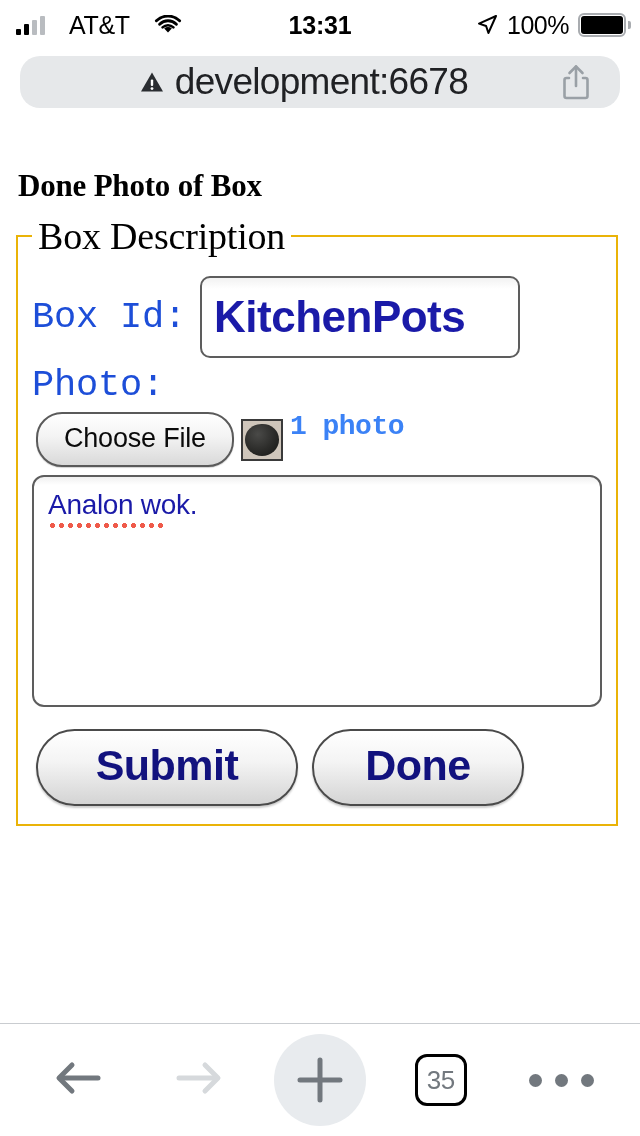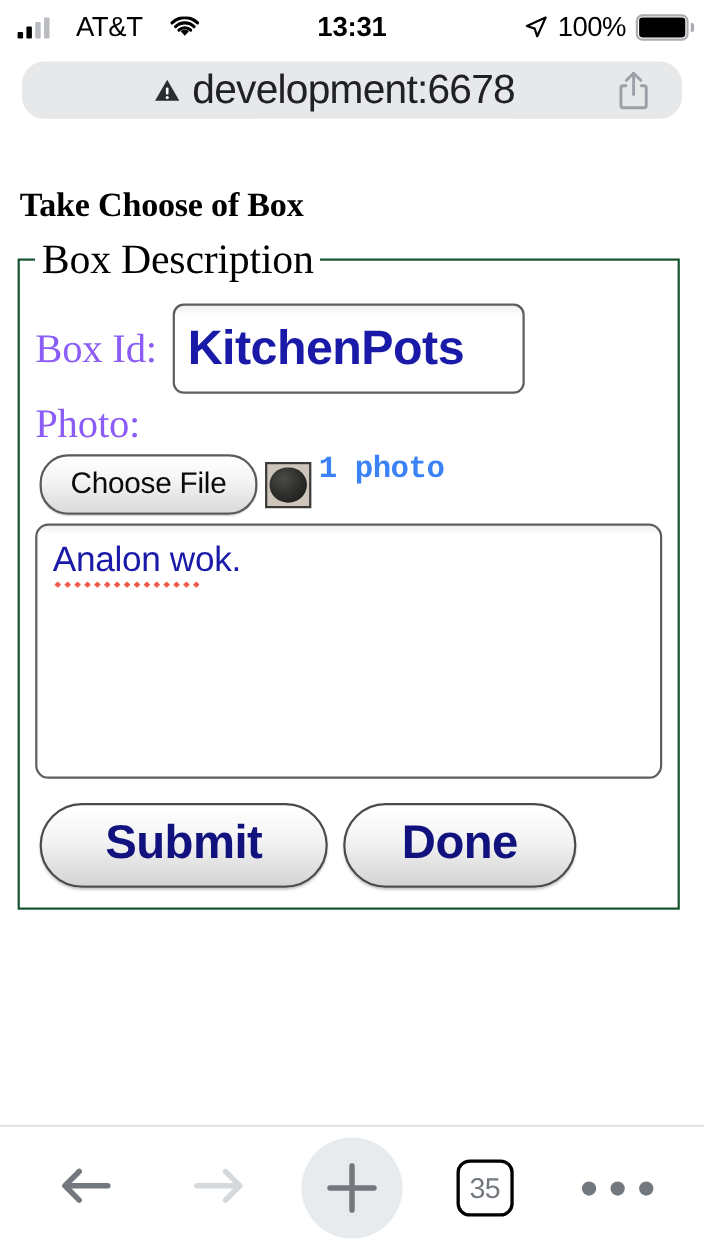--- a/index.html
+++ b/index.html
@@ -92,36 +92,36 @@
     background: #ffffff; overflow: hidden;
   }
   .page-title {
     margin: 0; padding: 20px 0 0 18px;
     font-family: "Liberation Serif", serif;
     font-size: 31px; font-weight: bold; color: #000;
     letter-spacing: -0.2px;
   }
   fieldset.box {
     margin: 10px 22px 0 16px;
-    border: 2px solid #14532d;
+    border: 2px solid #eab308;
     padding: 4px 14px 18px 14px;
     min-width: 0;
   }
   fieldset.box > legend {
     font-family: "Liberation Serif", serif;
     font-size: 38px; color: #000; padding: 0 6px;
     letter-spacing: -0.2px;
   }
   .row-boxid {
     display: flex; align-items: center; gap: 14px;
     margin-top: 14px;
   }
   .label-serif {
-    font-family: Liberation Serif, serif;
-    font-size: 37px; color: #8b5cf6; letter-spacing: -0.2px; white-space: nowrap;
+    font-family: Liberation Mono, monospace;
+    font-size: 37px; color: #1d4ed8; letter-spacing: -0.2px; white-space: nowrap;
   }
   .textfield {
     width: 320px; height: 82px;
     border: 2px solid #5d5d5d; border-radius: 10px;
     background: linear-gradient(#f2f2f2 0%, #ffffff 14%, #ffffff 100%);
     display: flex; align-items: center;
     padding: 0 12px; overflow: hidden;
   }
   .textfield .val {
     font-family: "Liberation Sans", sans-serif;
@@ -162,21 +162,21 @@
   .textarea {
     margin-top: 8px;
     width: 100%; height: 232px;
     border: 2px solid #5d5d5d; border-radius: 12px;
     background: linear-gradient(#f0f0f0 0%, #ffffff 8px, #ffffff 100%);
     padding: 12px 14px;
     overflow: hidden;
   }
   .ta-text {
     font-family: "Liberation Sans", sans-serif;
-    font-size: 32px; color: #1a1aa8; letter-spacing: -0.3px;
+    font-size: 28px; color: #1a1aa8; letter-spacing: -0.3px;
     display: inline-block; position: relative;
   }
   .spell-underline {
     position: absolute; left: 0; bottom: -7px; height: 5px; width: 78%;
     background-image: radial-gradient(circle, #ef5a4a 45%, transparent 46%);
     background-size: 9px 5px; background-repeat: repeat-x;
   }
   .btn-row { display: flex; gap: 14px; margin-top: 22px; padding-left: 4px; }
   .pill-btn {
     font-family: "Liberation Sans", sans-serif;
@@ -272,21 +272,21 @@
         <path d="M9 14 H6.5 a2 2 0 0 0 -2 2 V32 a2 2 0 0 0 2 2 H25.5 a2 2 0 0 0 2 -2 V16 a2 2 0 0 0 -2 -2 H23" fill="none" stroke="#9aa0a6" stroke-width="2.6" stroke-linecap="round"></path>
         <path d="M16 2.5 V22" fill="none" stroke="#9aa0a6" stroke-width="2.6" stroke-linecap="round"></path>
         <path d="M9.5 9 L16 2.5 L22.5 9" fill="none" stroke="#9aa0a6" stroke-width="2.6" stroke-linecap="round" stroke-linejoin="round"></path>
       </svg>
     </span>
   </div>
   <div class="hairline"></div>
 </div>
 
 <div class="page">
-  <h3 class="page-title">Take Choose of Box</h3>
+  <h3 class="page-title">Done Photo of Box</h3>
 
   <fieldset class="box">
     <legend>Box Description</legend>
 
     <div class="row-boxid">
       <span class="label-serif">Box Id:</span>
       <div class="textfield">
         <span class="val">KitchenPots</span>
       </div>
     </div>

